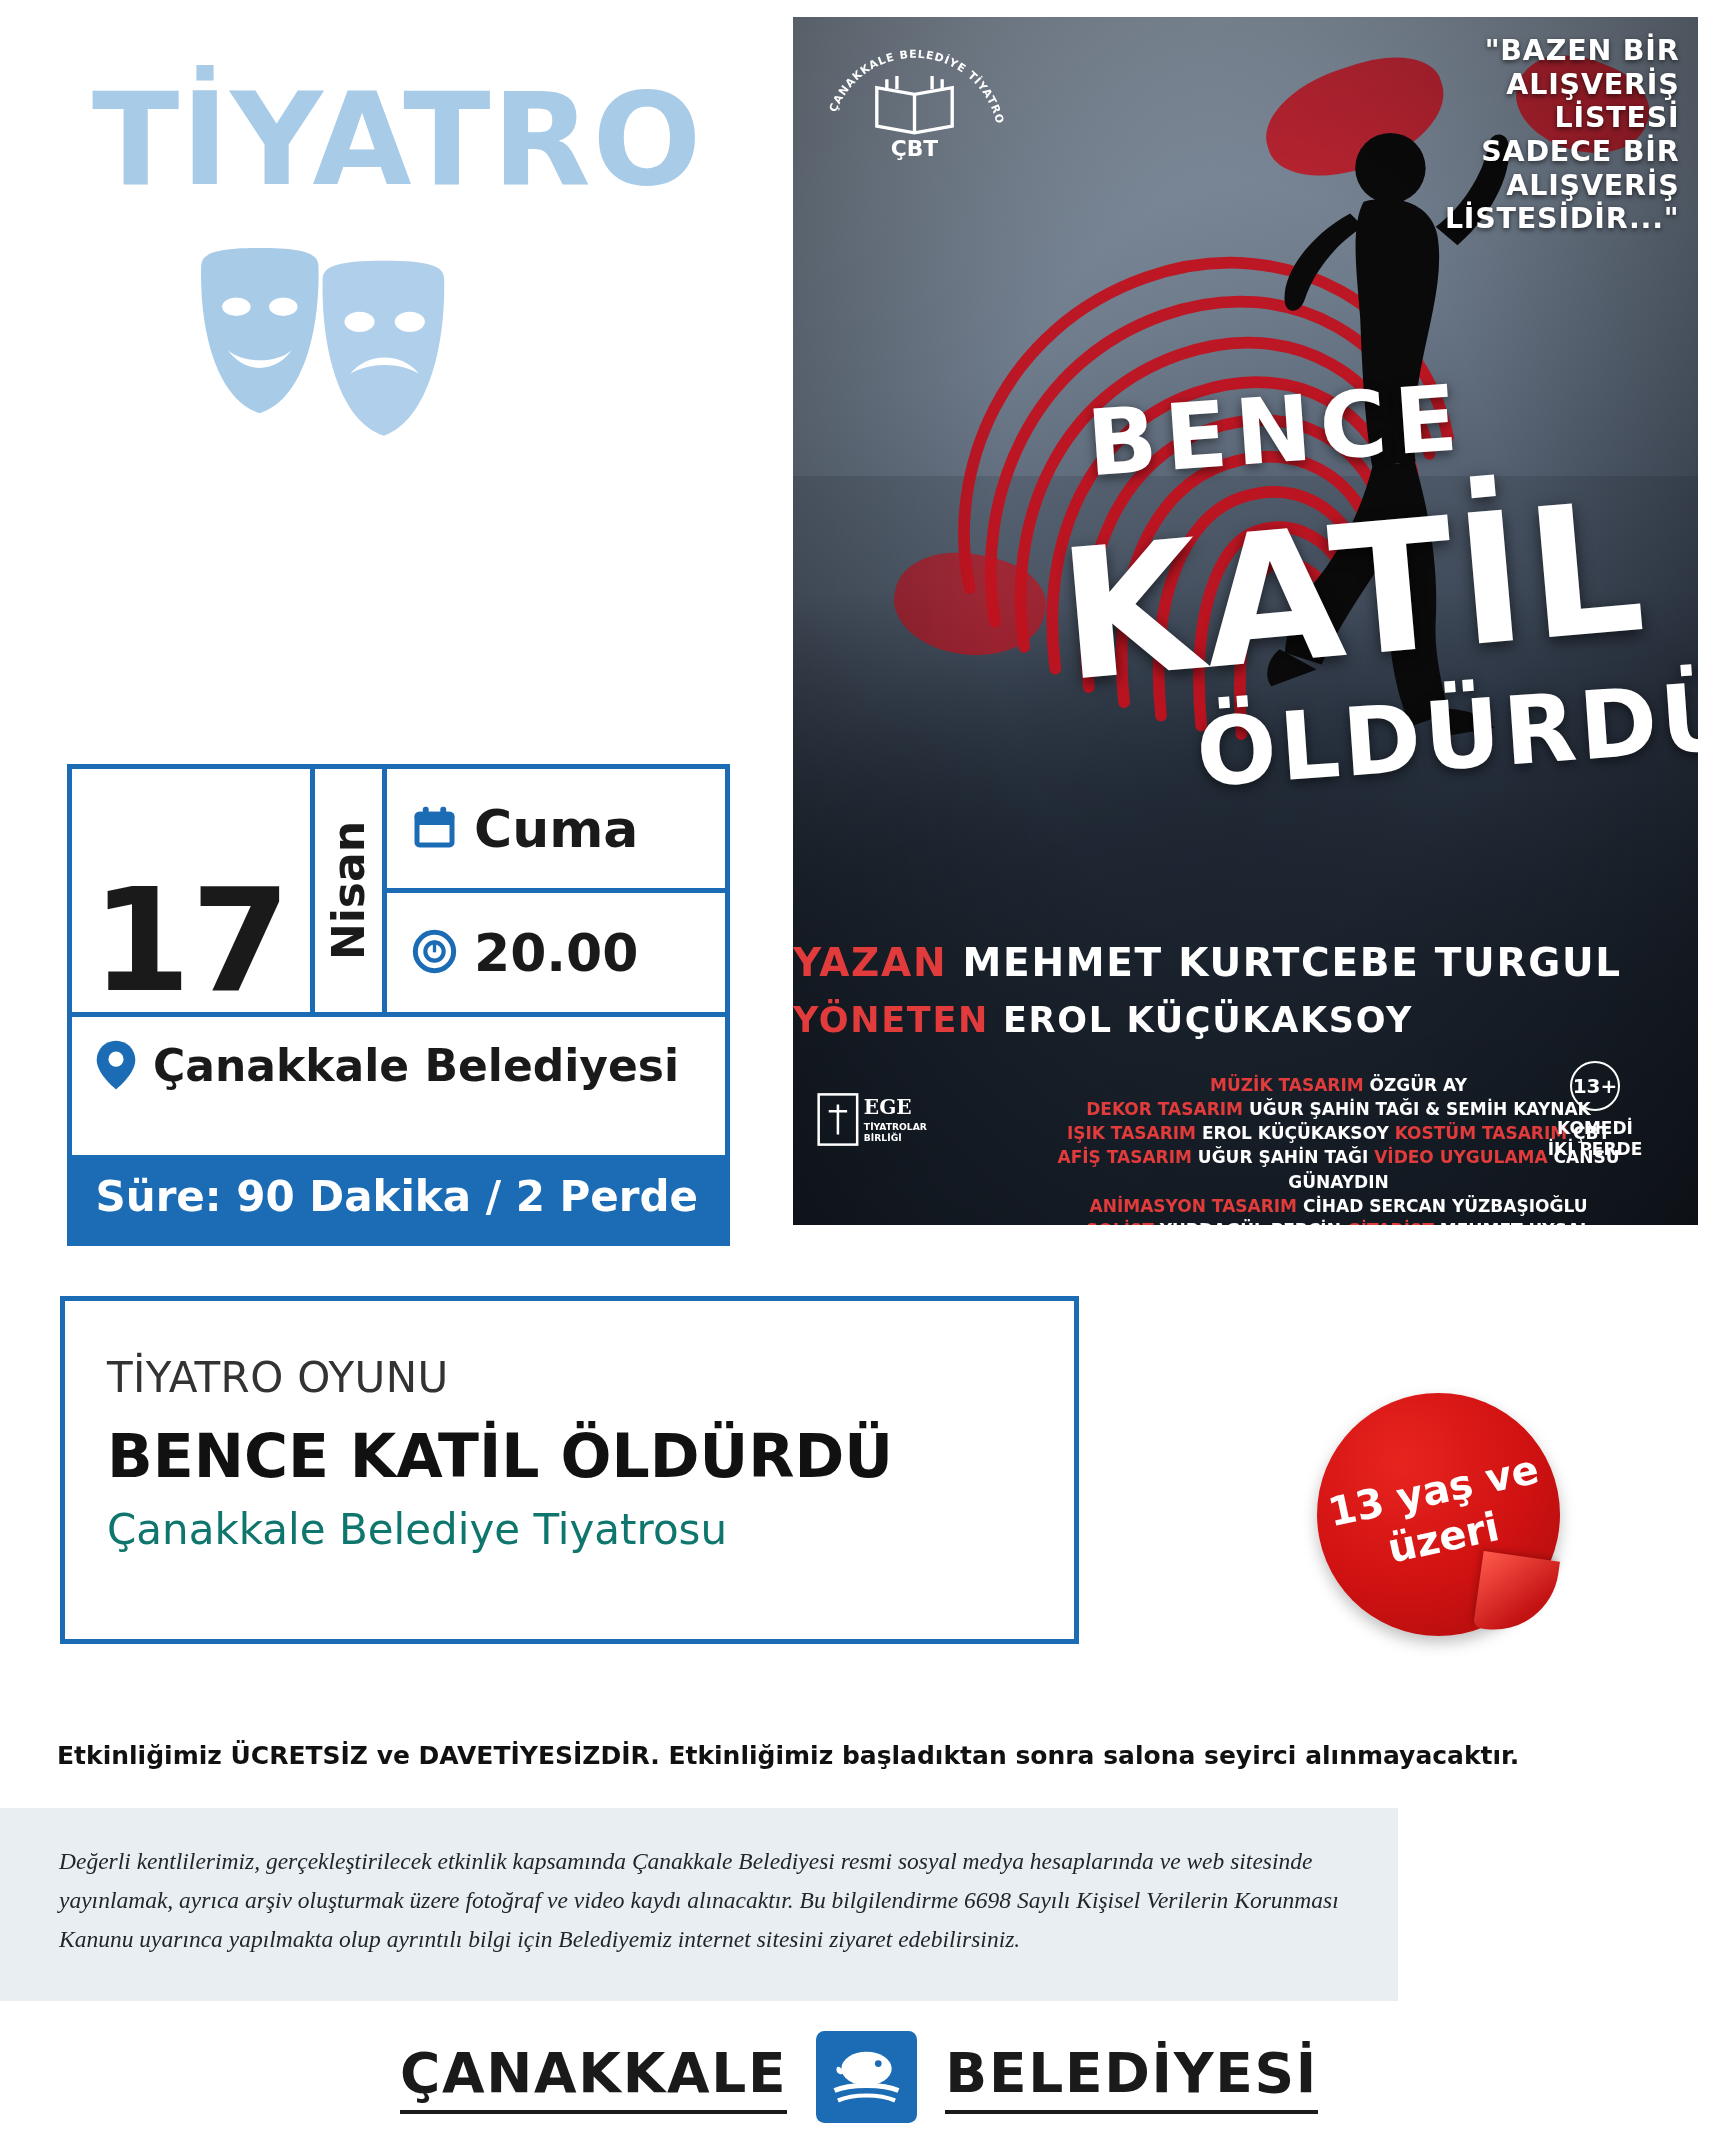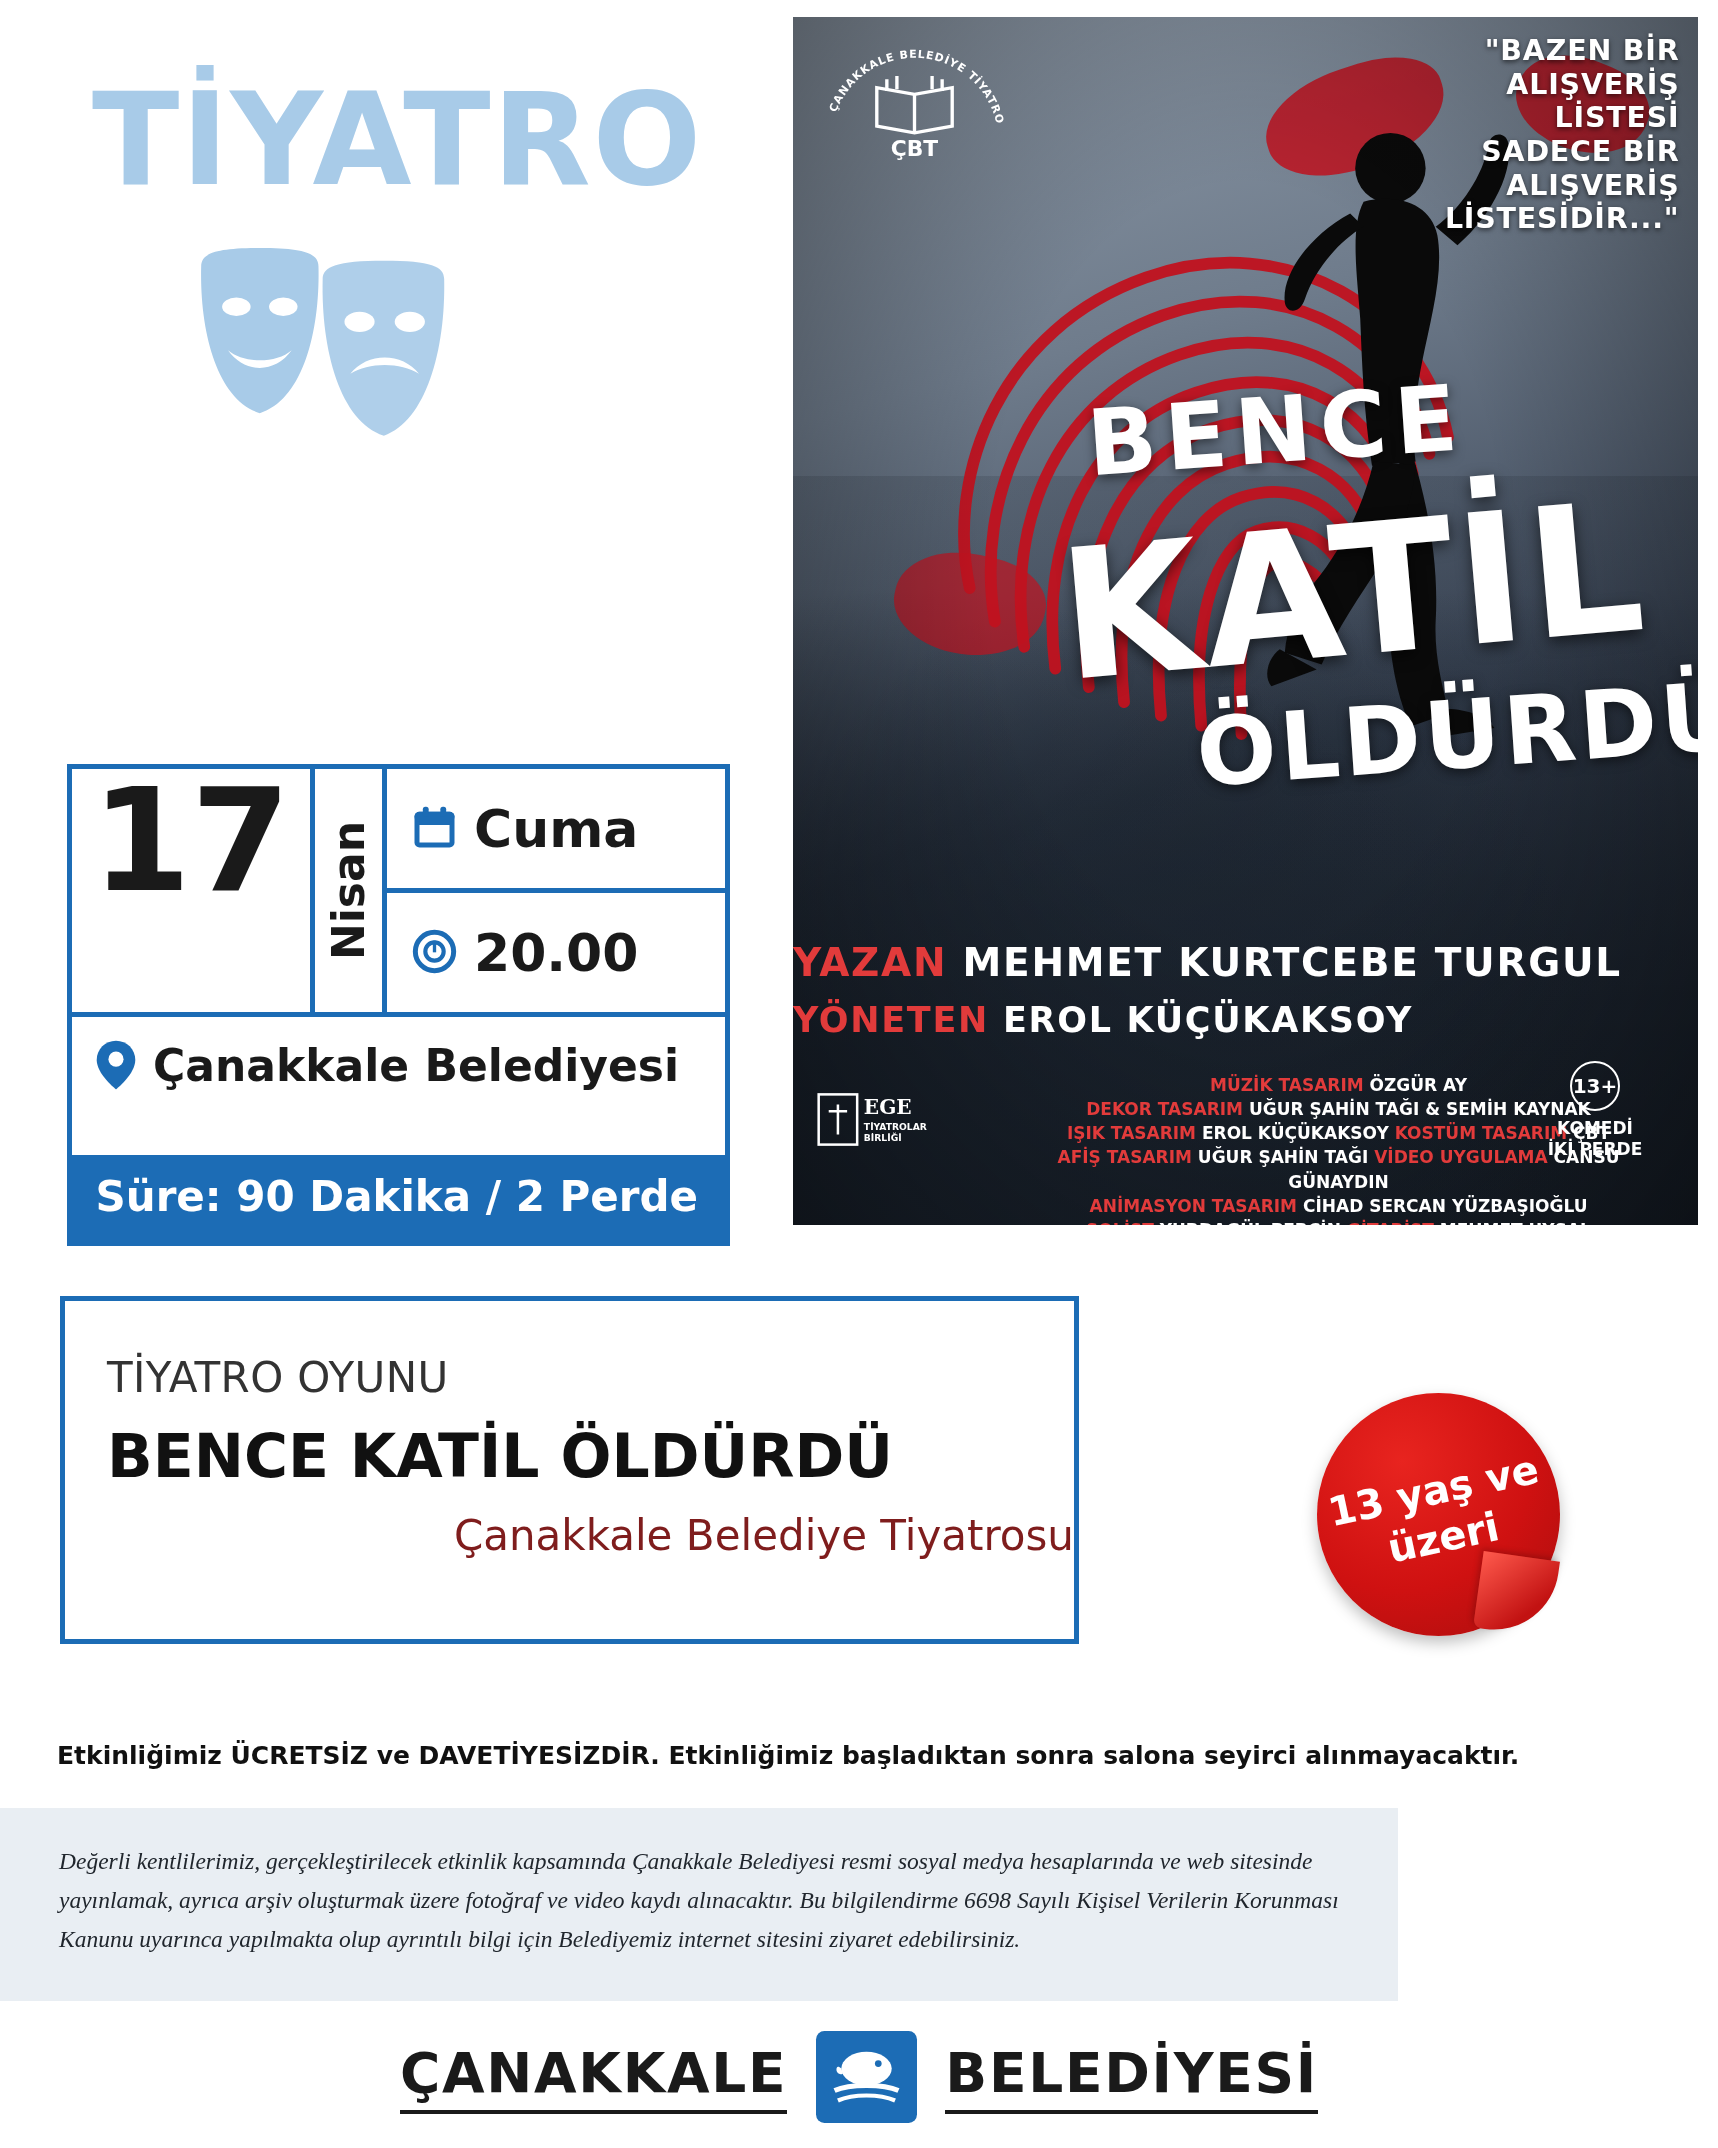--- a/index.html
+++ b/index.html
@@ -51,21 +51,21 @@
     border: 5.9px solid #1c6cb5;
     background: #ffffff;
   }
   .info-top {
     display: flex;
     height: 243px;
   }
   .cell-day {
     width: 243px;
     display: flex;
-    align-items: flex-start;
+    align-items: flex-end;
     justify-content: center;
     border-right: 5.9px solid #1c6cb5;
   }
   .cell-day .num {
     font-size: 143px;
     font-weight: bold;
     color: #1a1a1a;
     line-height: 1;
     font-family: "DejaVu Sans", sans-serif;
   }
@@ -288,24 +288,23 @@
   }
   .mb-title {
     font-size: 60px;
     font-weight: bold;
     color: #111111;
     margin-top: 18.5px;
     font-family: "DejaVu Sans", sans-serif;
   }
   .mb-sub {
     font-size: 42px;
-    color: #7f1d1d;
-    margin-top: 20px;
-    font-family: "DejaVu Sans", sans-serif;
-    text-align: right;
+    color: #0f766e;
+    margin-top: 14px;
+    font-family: "DejaVu Sans", sans-serif;
   }
 
   
   .age-sticker {
     position: absolute;
     left: 1317px;
     top: 1393px;
     width: 243px;
     height: 243px;
   }

